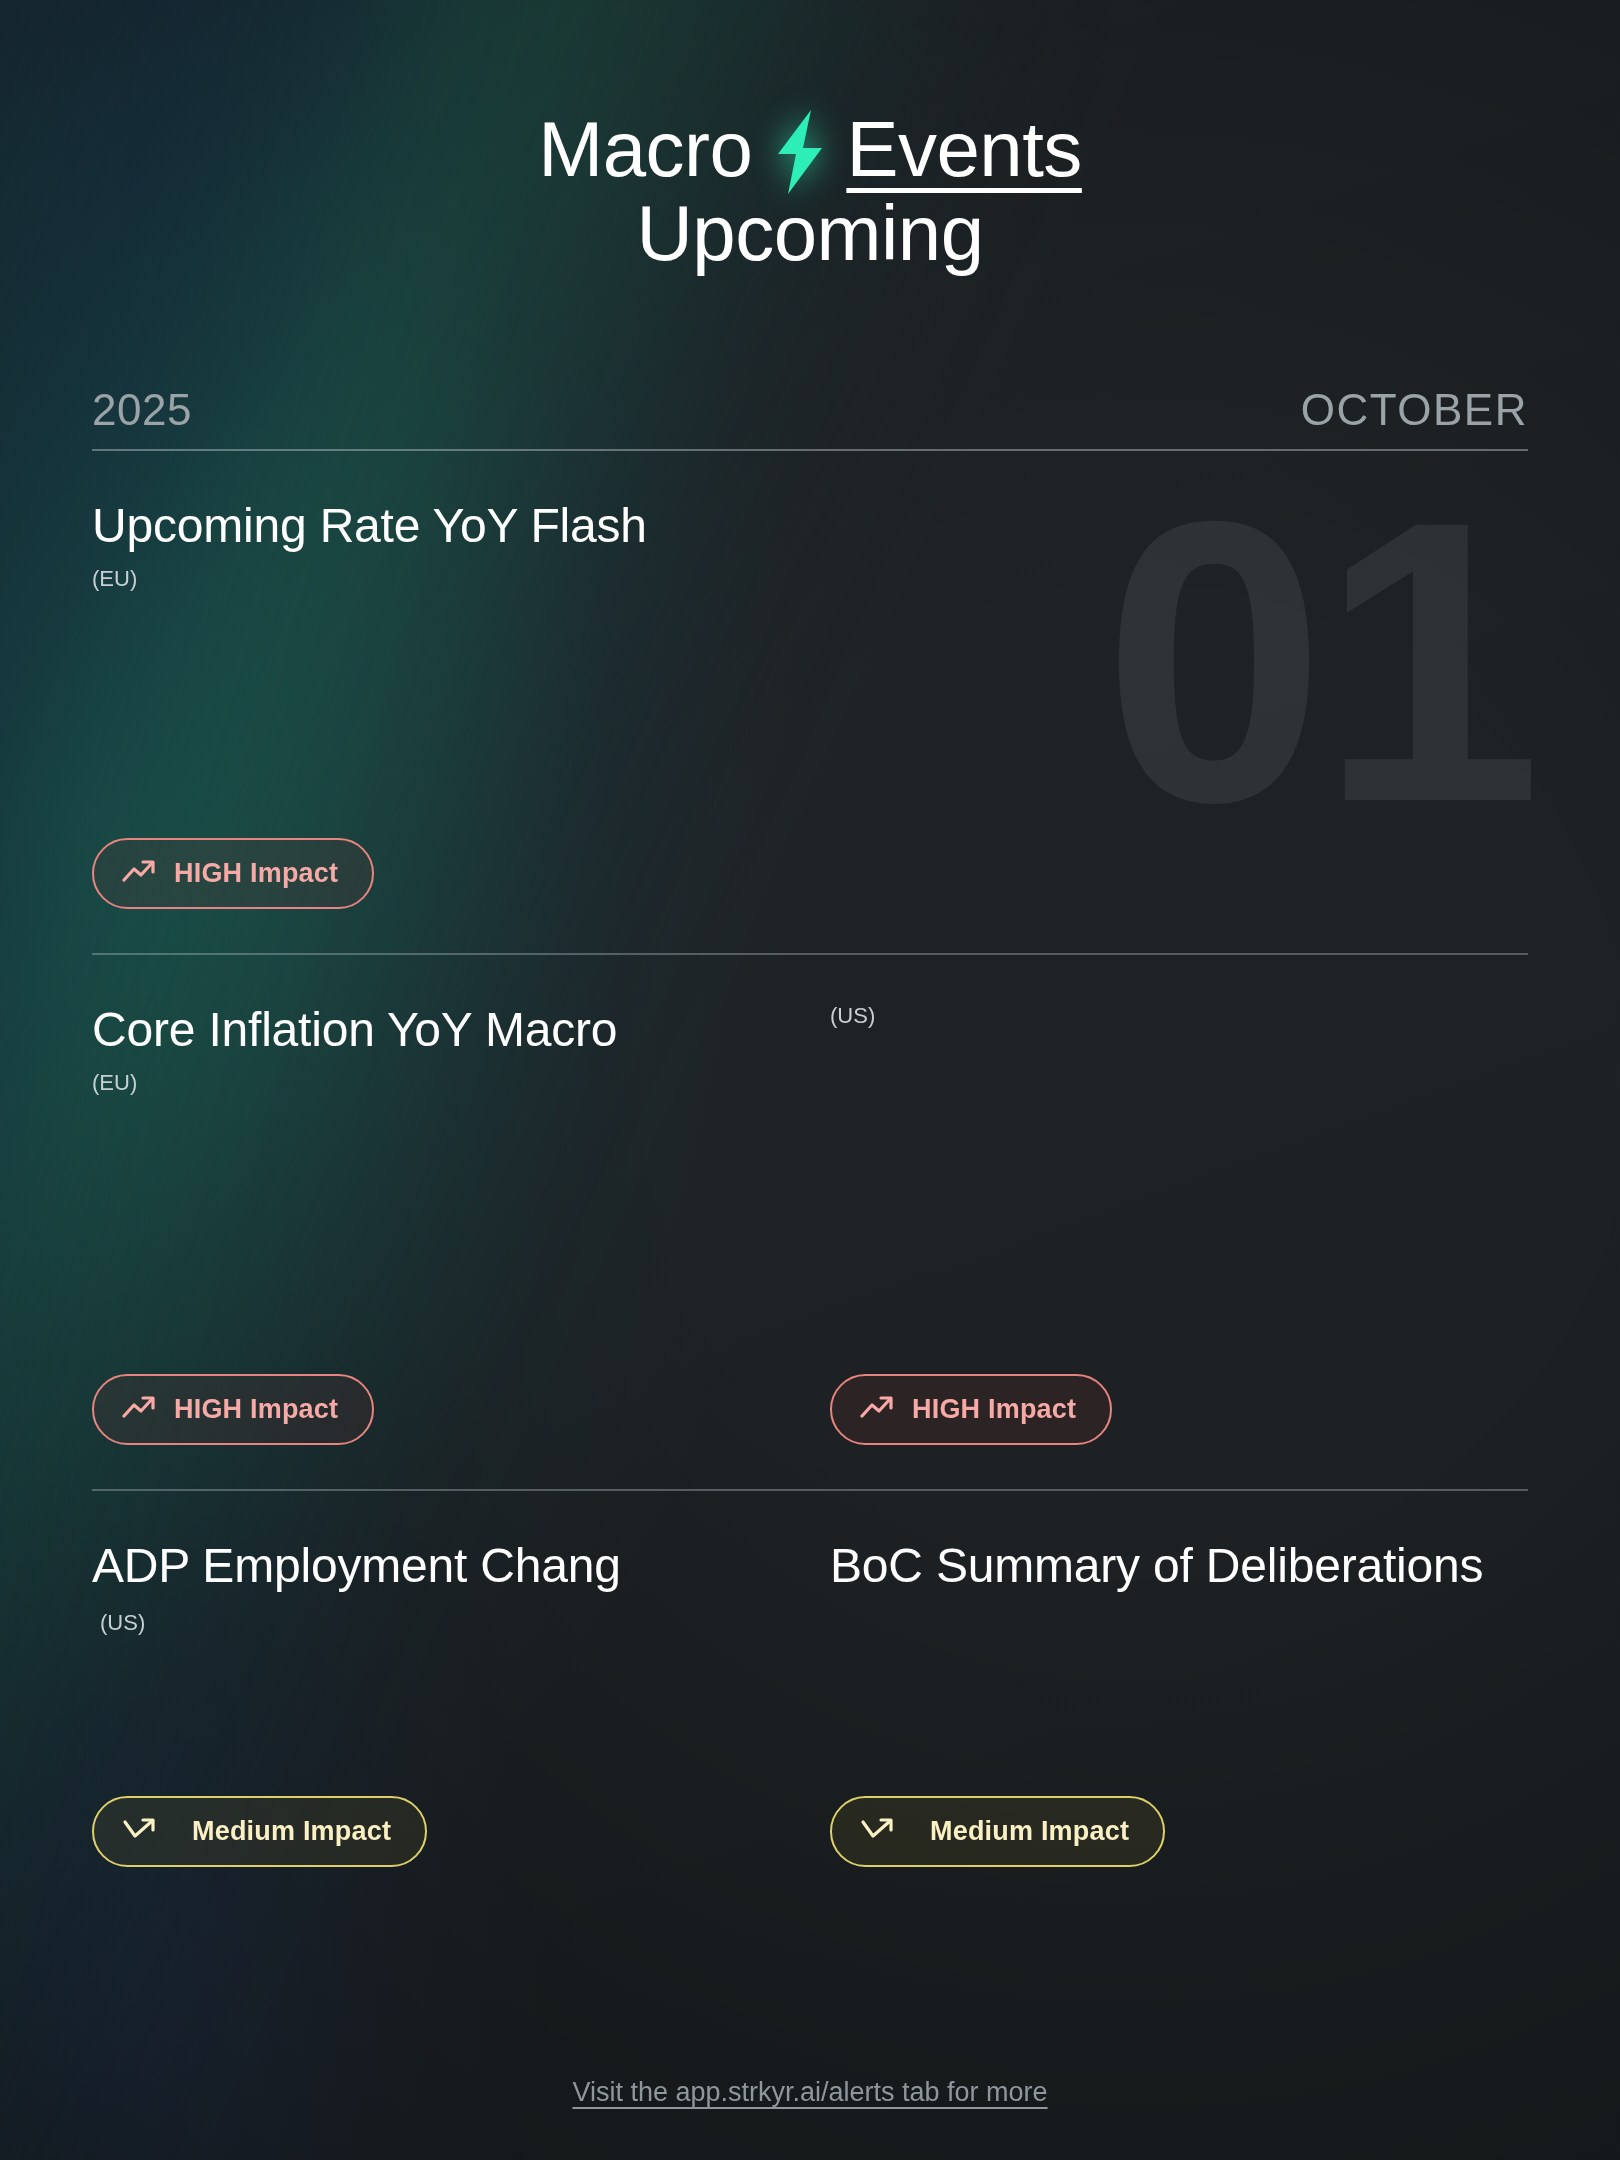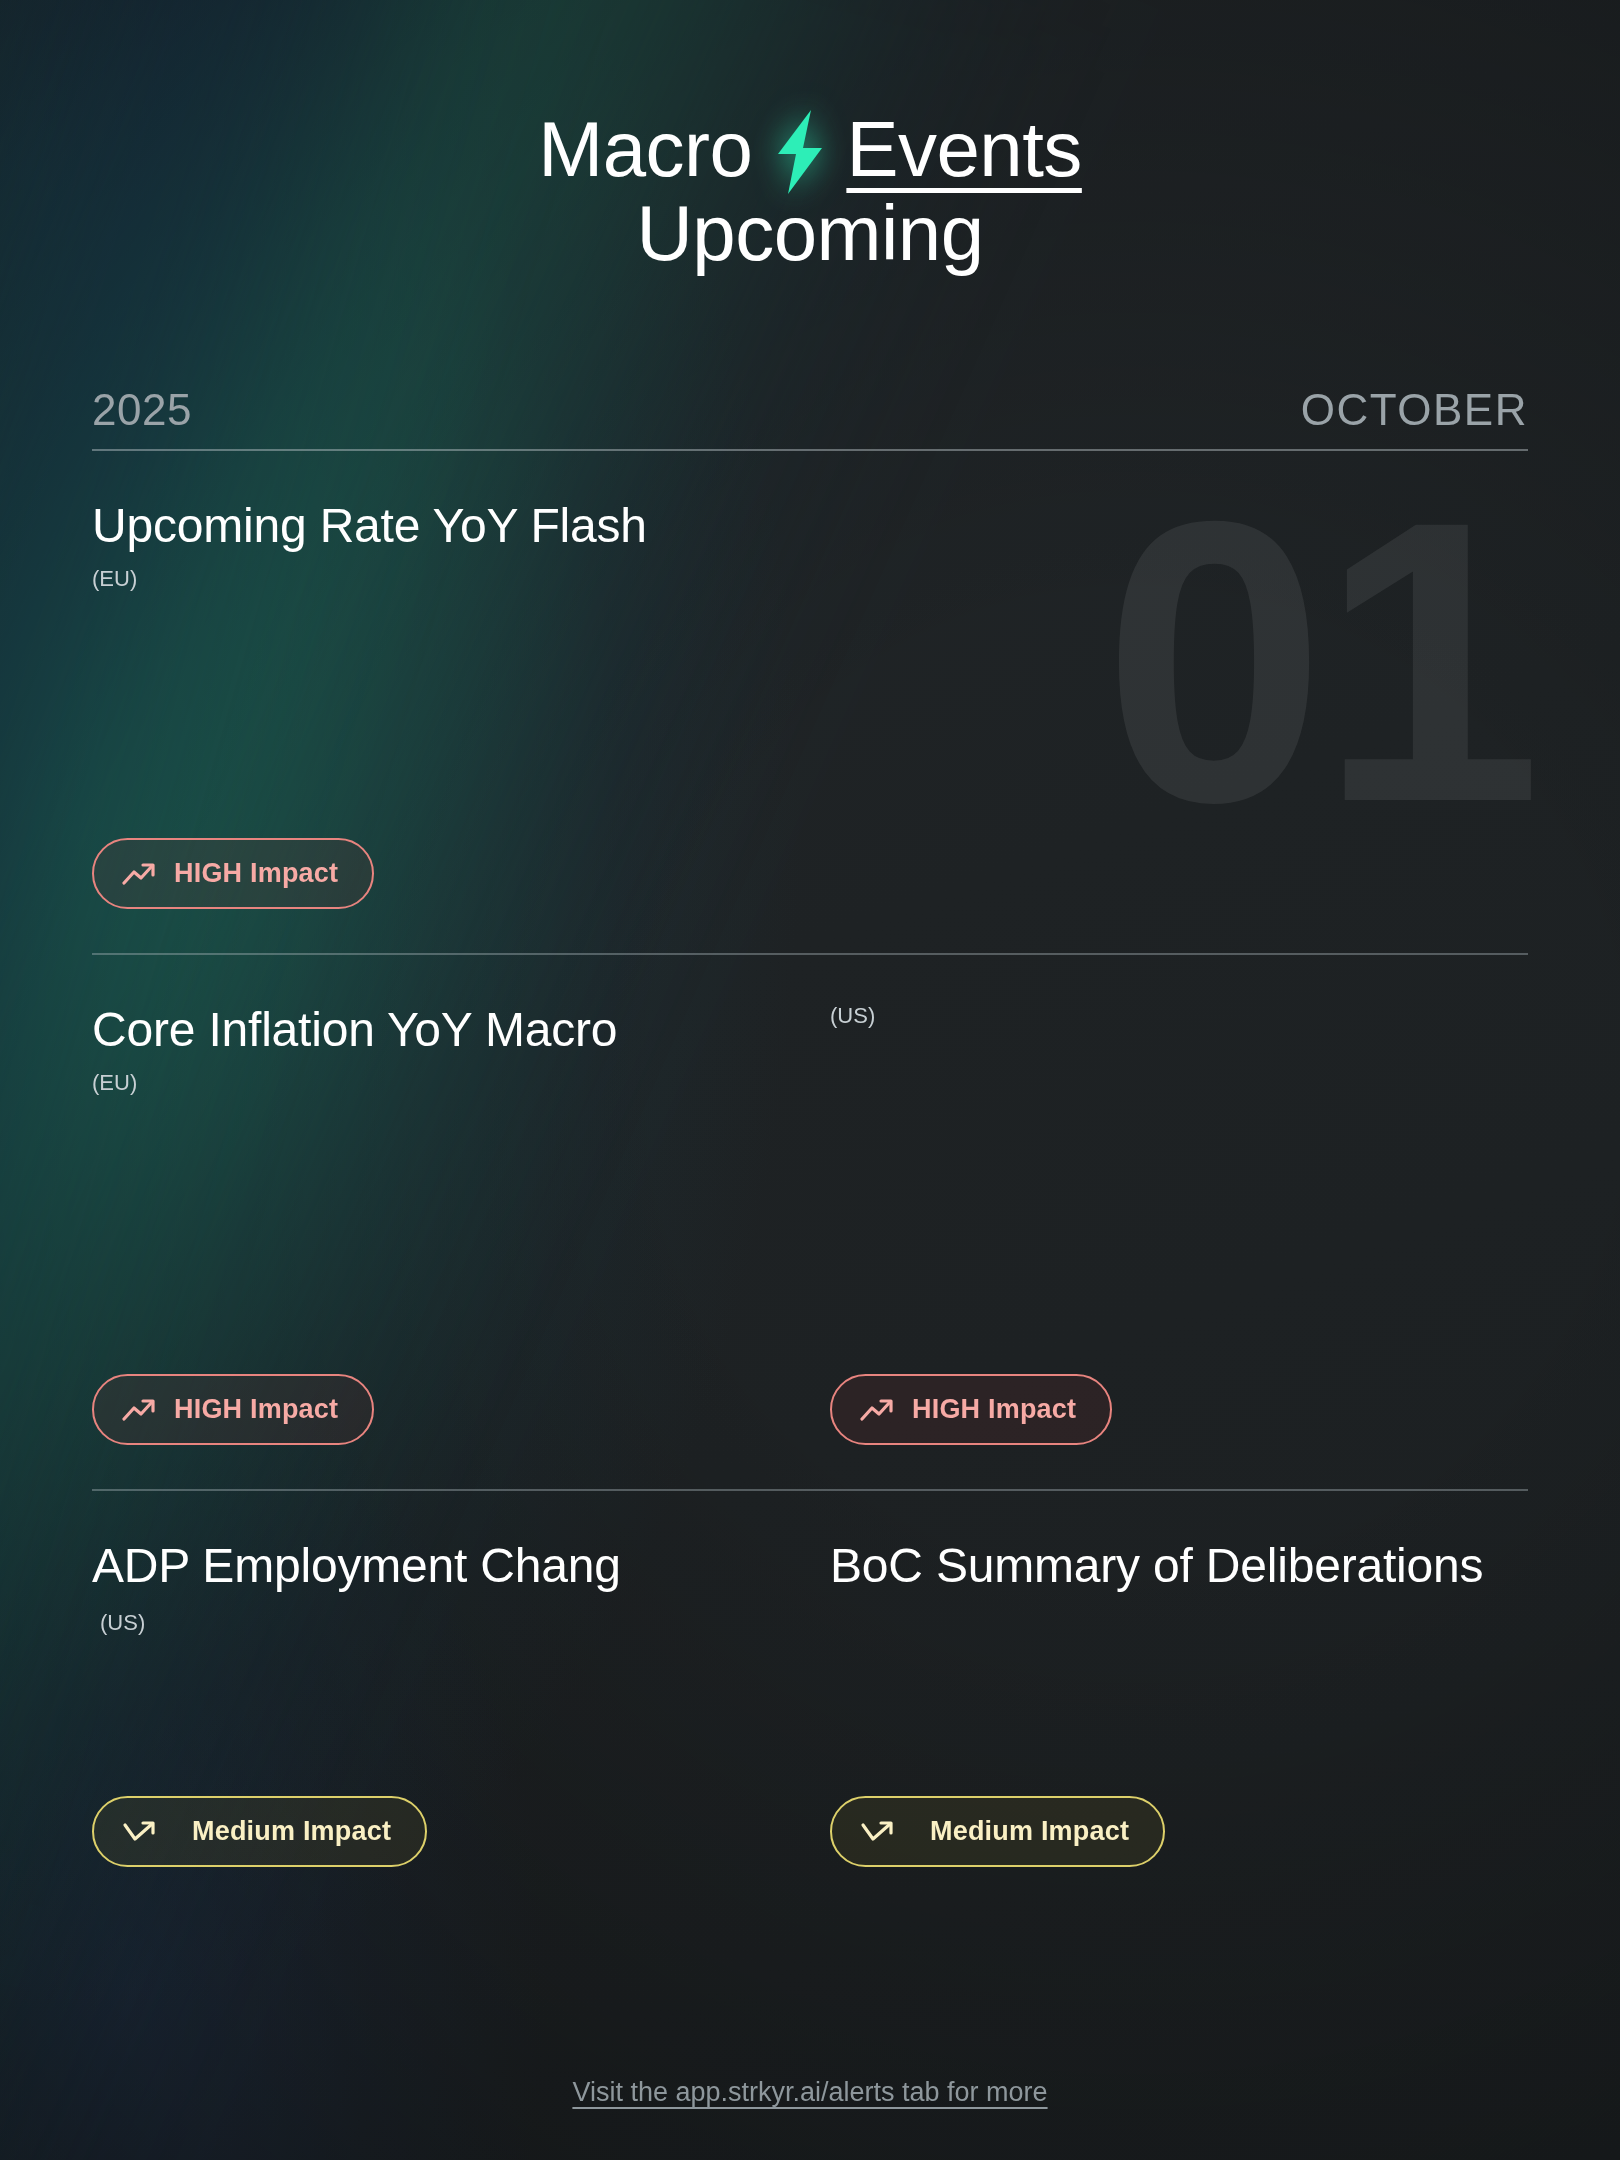--- a/index.html
+++ b/index.html
@@ -178,21 +178,21 @@
     pointer-events: none;
   }
 
   
   .badge-slot {
     margin-top: auto;
     padding-bottom: 44px;
   }
   .badge {
     display:inline-flex;
-    align-items:flex-end;
+    align-items:flex-start;
     gap: 18px;
     padding: 18px 34px 18px 28px;
     border-radius: 999px;
     font-size: 27px;
     font-weight: 700;
     letter-spacing: 0.2px;
     white-space: nowrap;
   }
   .badge svg { flex: none; display:block; }
 

